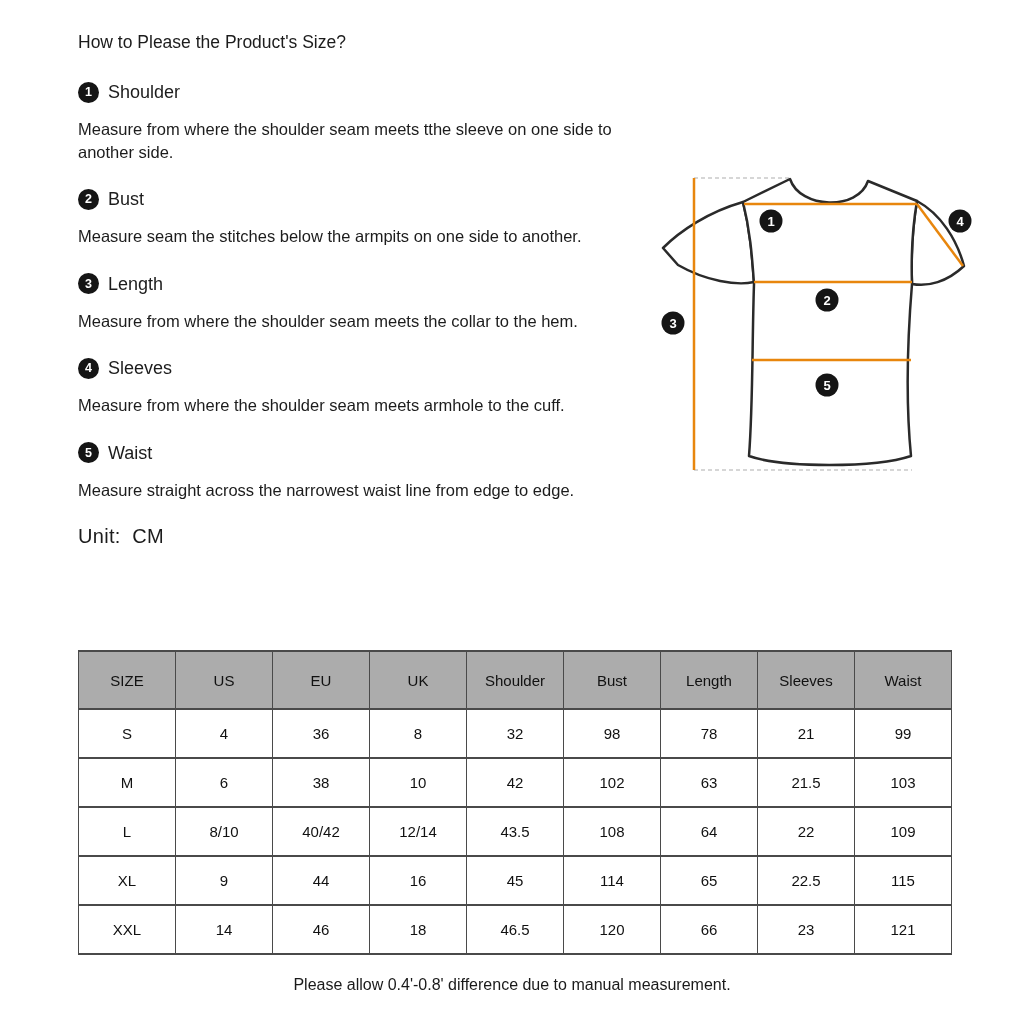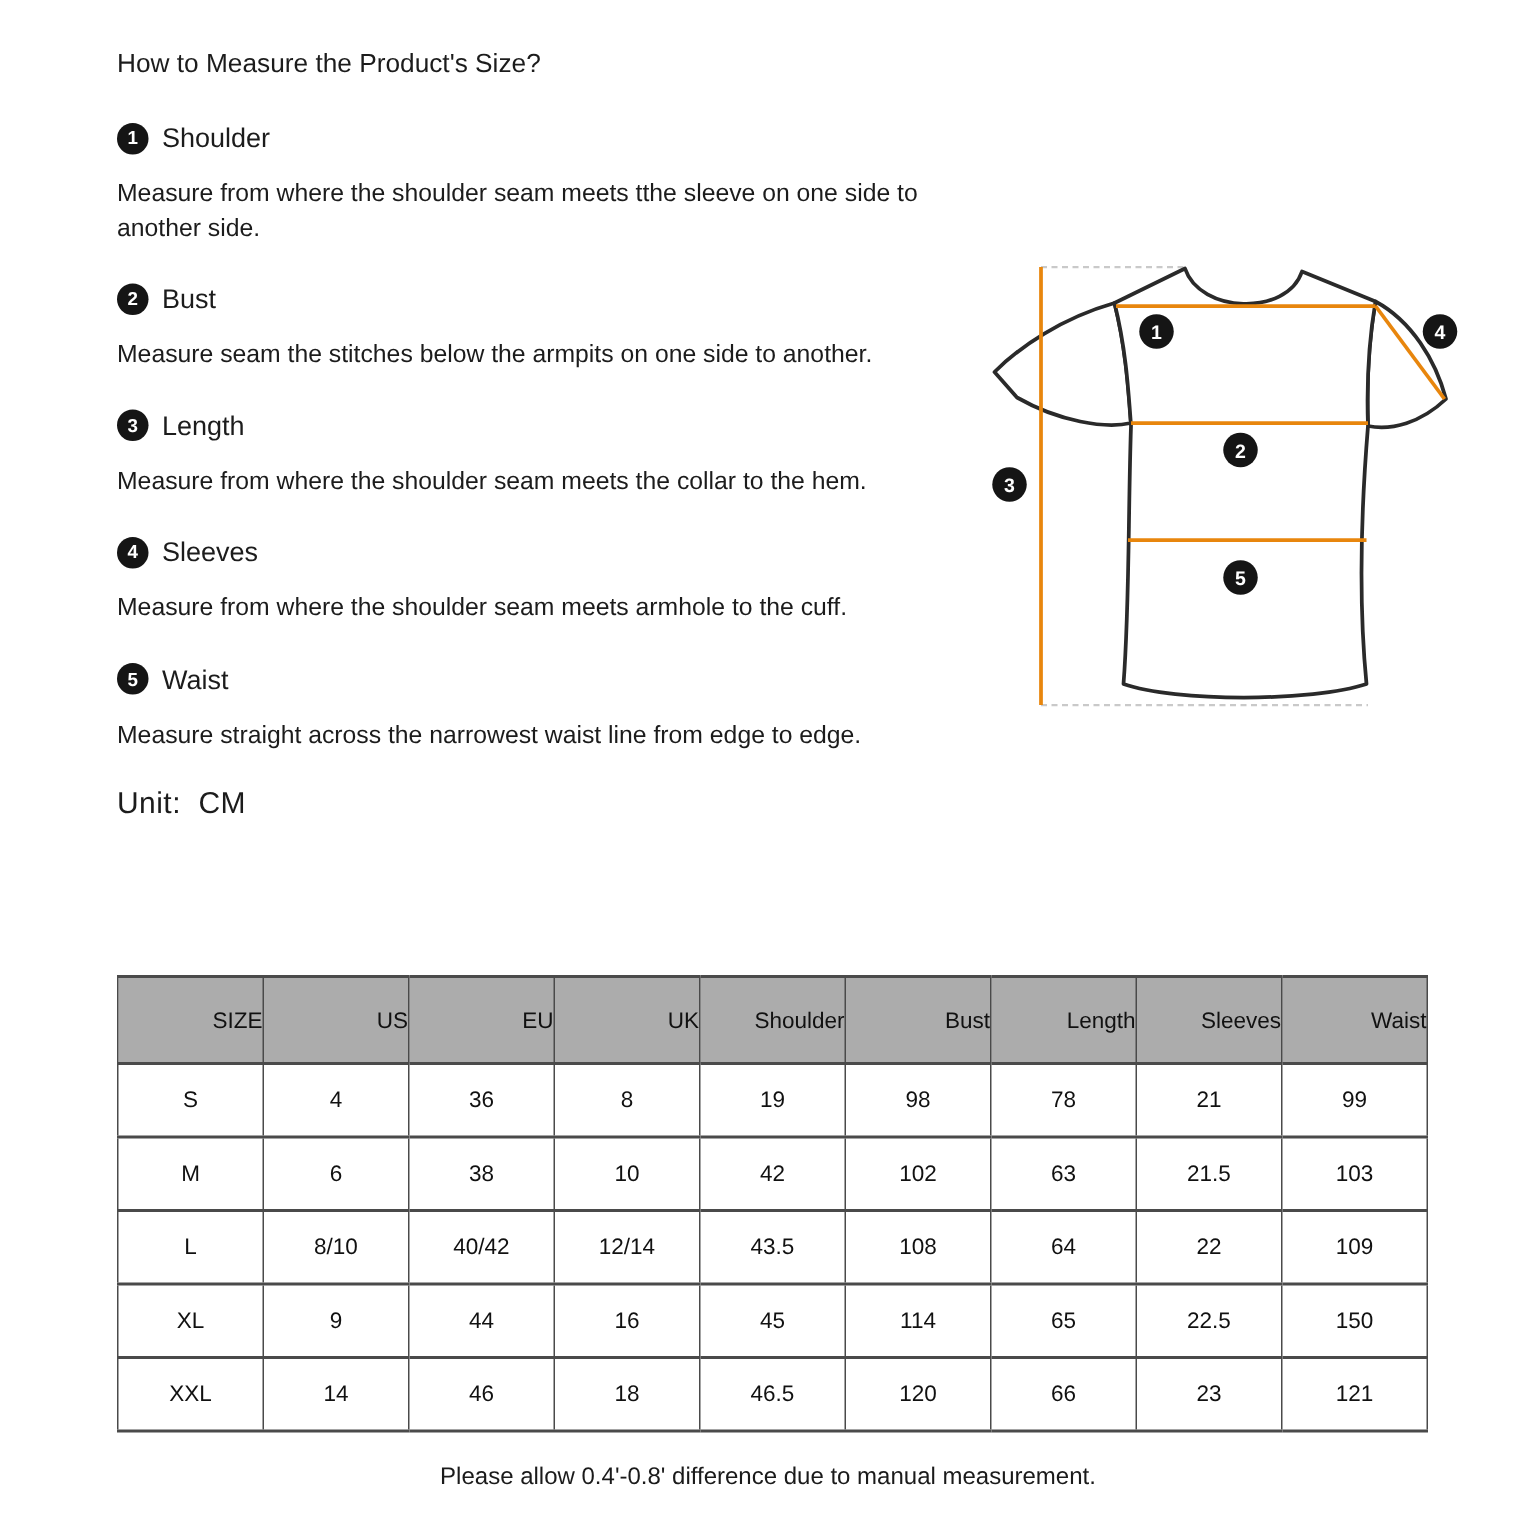--- a/index.html
+++ b/index.html
@@ -25,35 +25,35 @@
   
   .size-table{
     position:absolute;left:78px;top:650px;width:874px;
     border-collapse:collapse;table-layout:fixed;background:#fff;
   }
   .size-table th,.size-table td{
     border:1px solid #4a4a4a;border-top-width:2px;border-bottom-width:2px;
     text-align:center;vertical-align:middle;font-weight:400;color:#111;
     padding:0;
   }
-  .size-table th{background:#acacac;height:56px;font-size:15px;text-align:right;}
+  .size-table th{background:#acacac;height:56px;font-size:15px;}
   .size-table td{height:47px;font-size:15px;}
   
   .footer-note{
     position:absolute;left:0;right:0;top:976px;text-align:center;
     font-size:16px;color:#1a1a1a;
   }
 </style>
 </head>
 <body>
 
 <div class="page">
 
   <div class="col">
-    <h1 class="page-title">How to Measure the Product's Size?</h1>
+    <h1 class="page-title">How to Please the Product's Size?</h1>
 
     <div class="section">
       <div class="sec-head">
         <span class="num-badge">1</span>
         <span class="sec-label">Shoulder</span>
       </div>
       <p class="sec-text">Measure from where the shoulder seam meets tthe sleeve on one side to another side.</p>
     </div>
 
     <div class="section">
@@ -144,21 +144,21 @@
         <th>Sleeves</th>
         <th>Waist</th>
       </tr>
     </thead>
     <tbody>
       <tr>
         <td>S</td>
         <td>4</td>
         <td>36</td>
         <td>8</td>
-        <td>19</td>
+        <td>32</td>
         <td>98</td>
         <td>78</td>
         <td>21</td>
         <td>99</td>
       </tr>
       <tr>
         <td>M</td>
         <td>6</td>
         <td>38</td>
         <td>10</td>
@@ -181,21 +181,21 @@
       </tr>
       <tr>
         <td>XL</td>
         <td>9</td>
         <td>44</td>
         <td>16</td>
         <td>45</td>
         <td>114</td>
         <td>65</td>
         <td>22.5</td>
-        <td>150</td>
+        <td>115</td>
       </tr>
       <tr>
         <td>XXL</td>
         <td>14</td>
         <td>46</td>
         <td>18</td>
         <td>46.5</td>
         <td>120</td>
         <td>66</td>
         <td>23</td>

